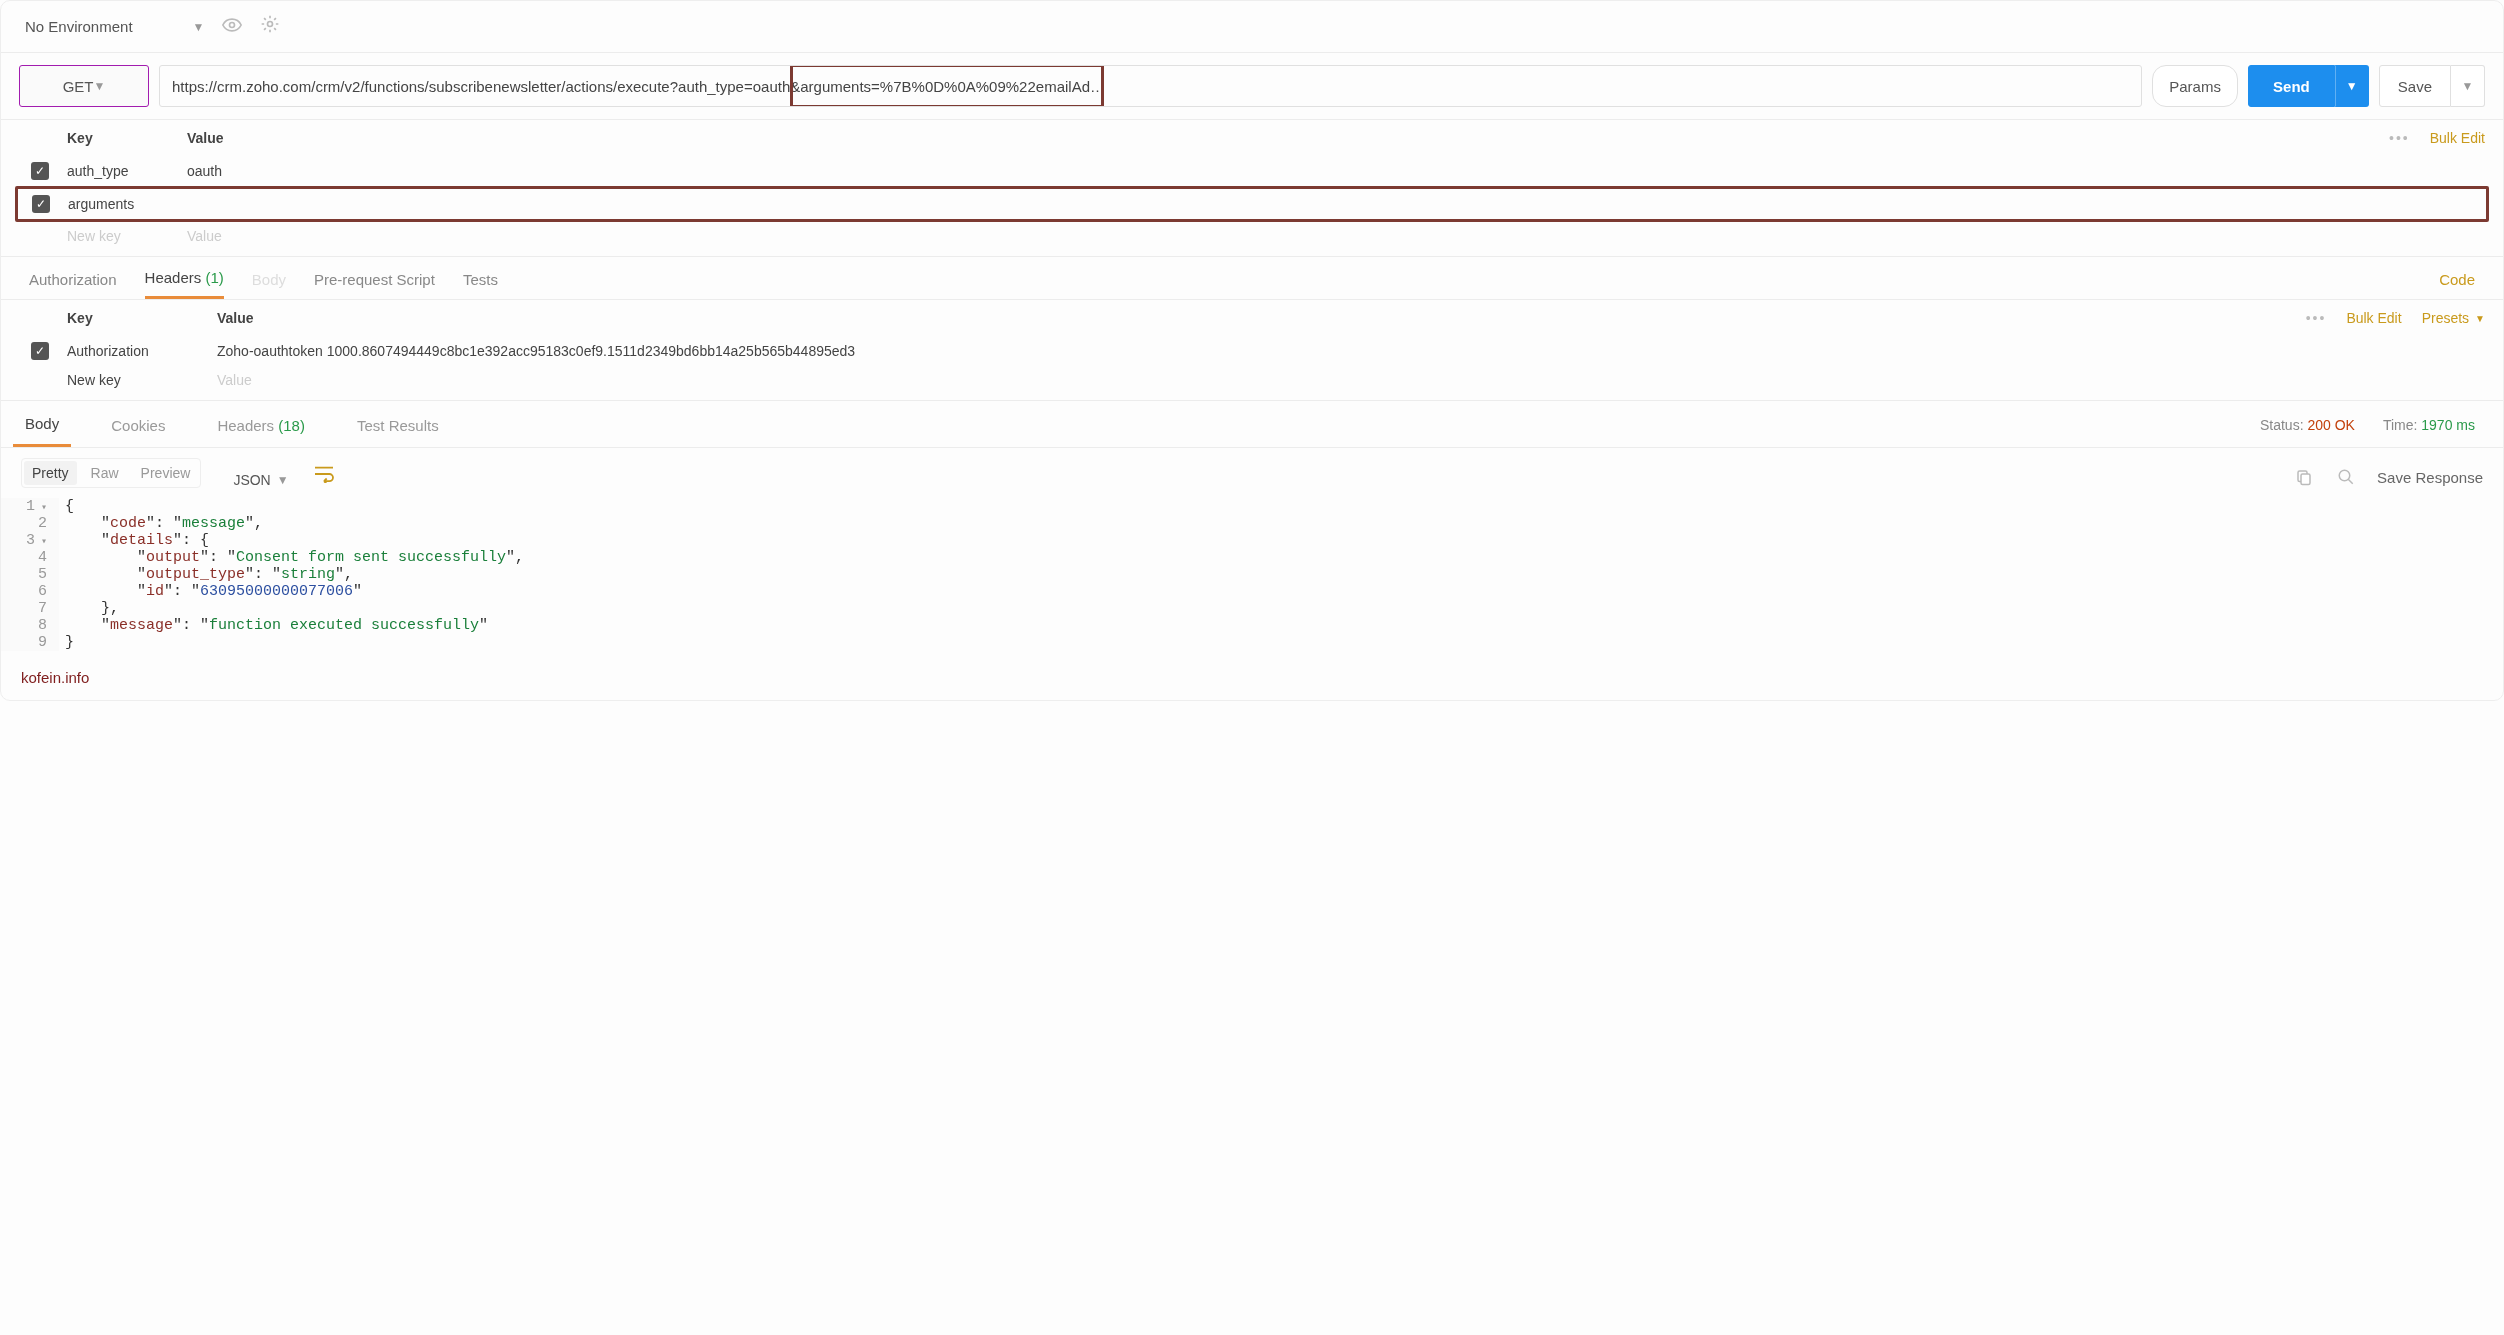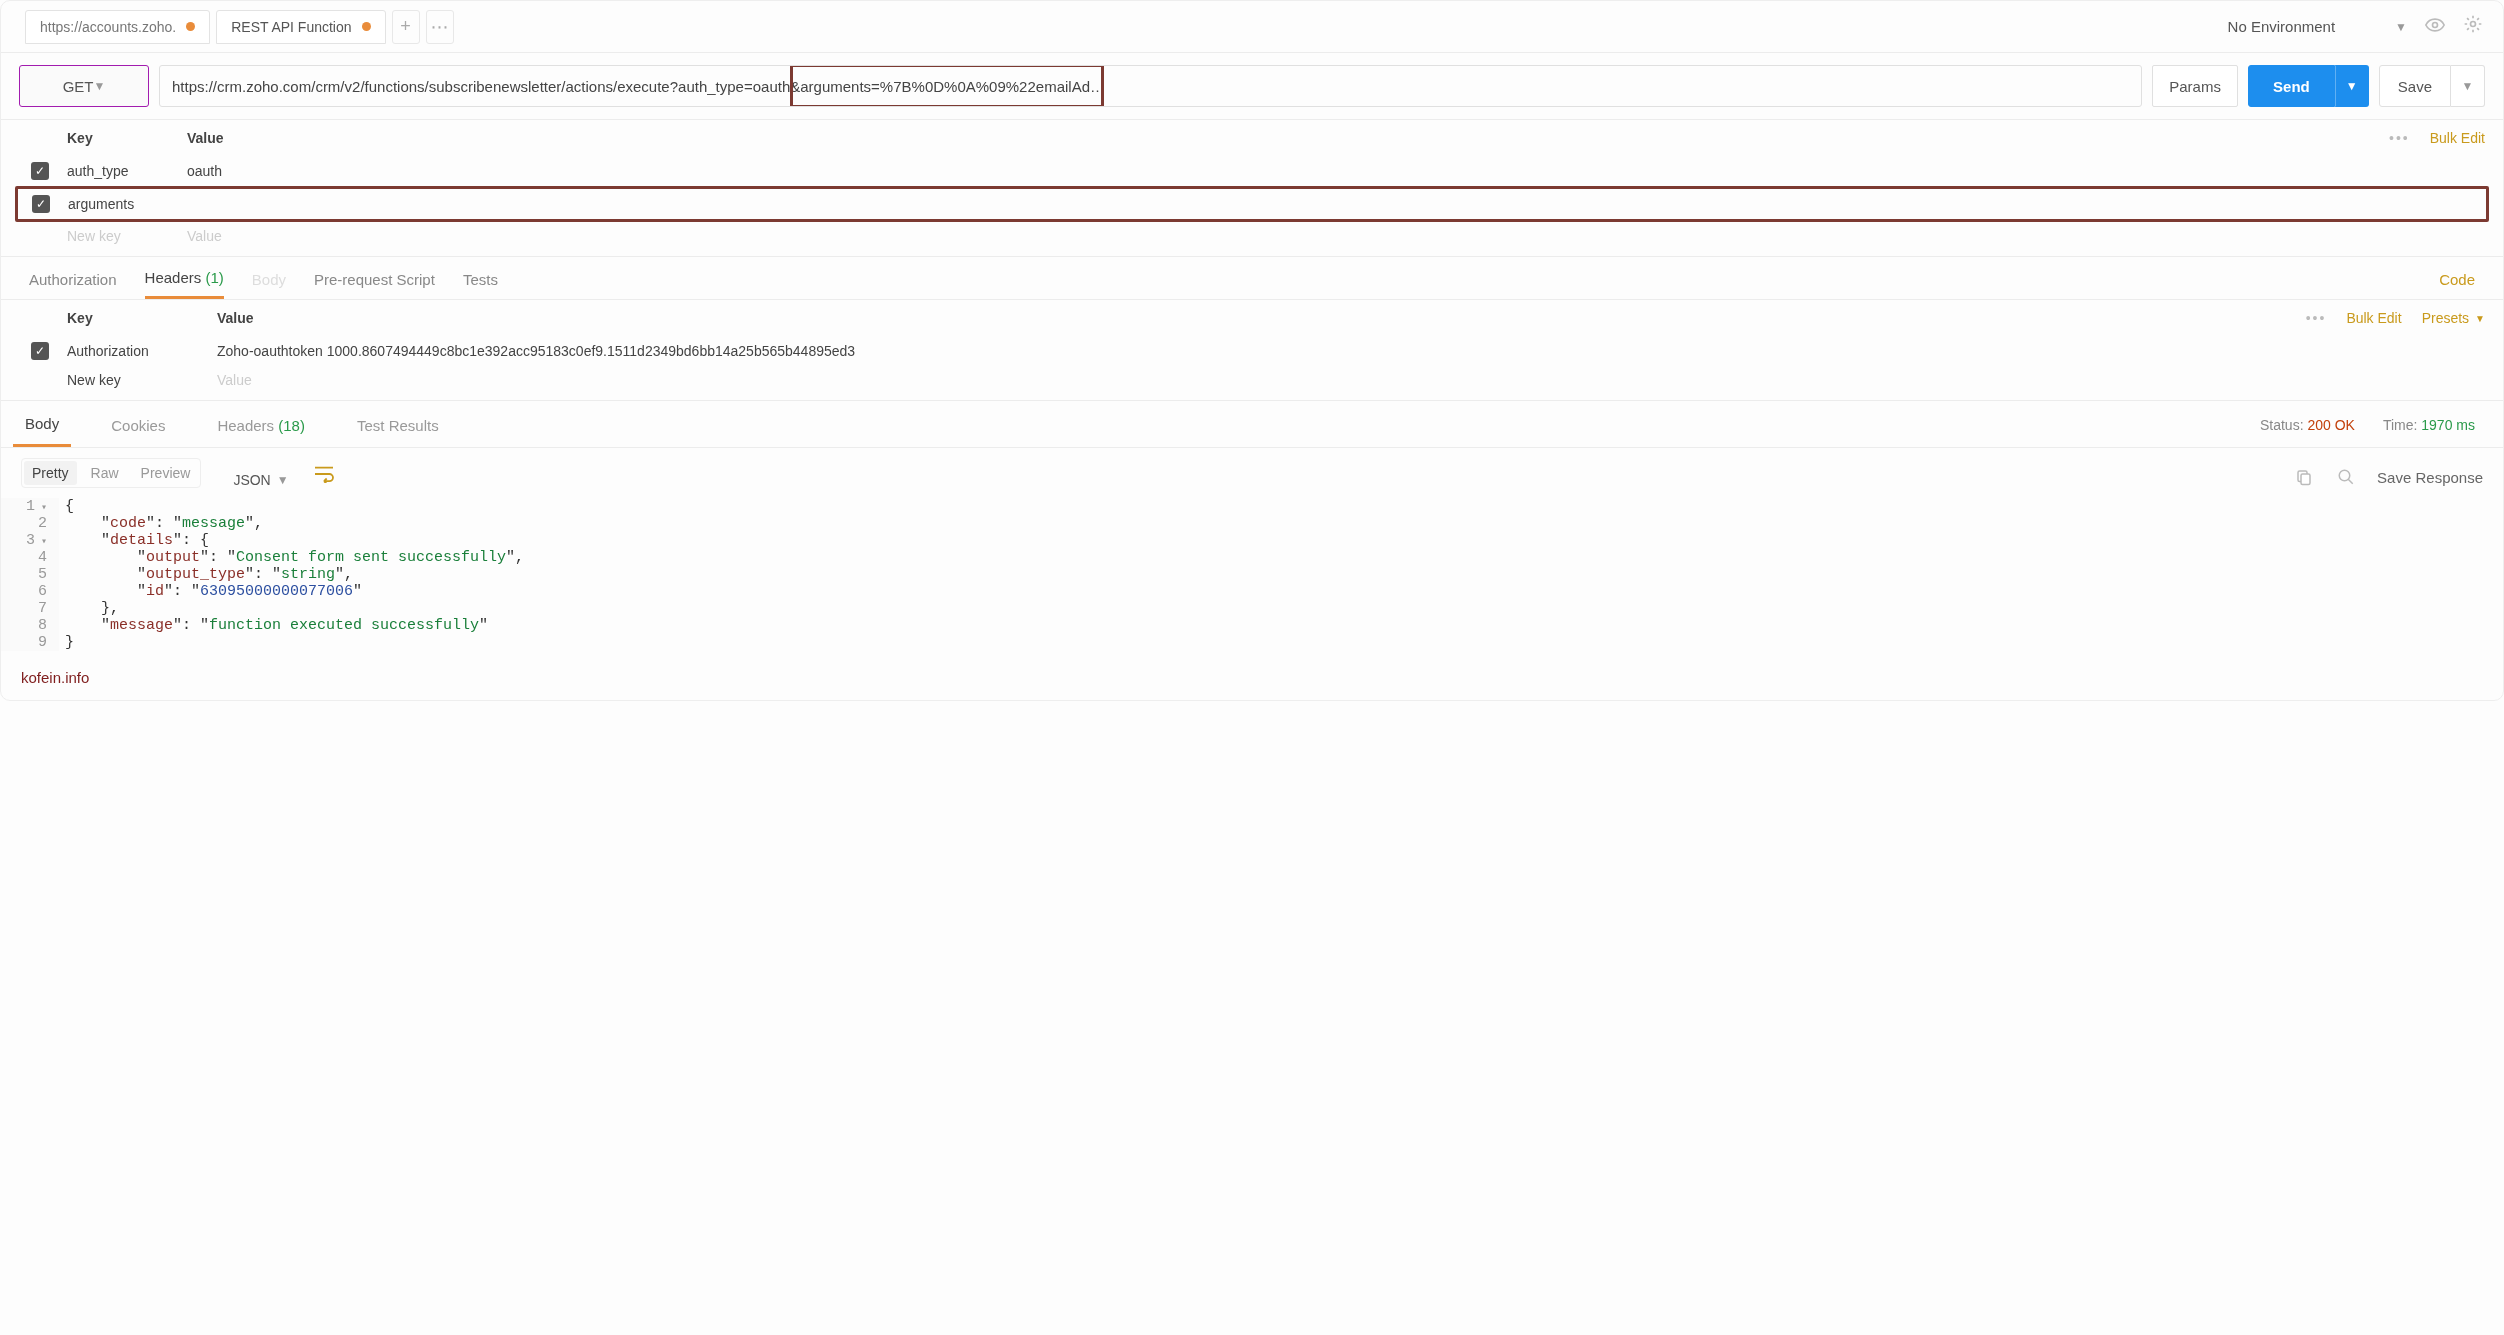--- a/index.html
+++ b/index.html
@@ -69,21 +69,21 @@
     color: #444; font-size: 15px; position: relative;
     overflow: hidden; white-space: nowrap;
   }
   .url-highlight {
     position: absolute; top: -2px; bottom: -2px;
     border: 3px solid #7c3a32;
     pointer-events: none;
   }
   .btn {
     height: 42px; padding: 0 18px;
-    border: 1px solid #e0e0e0; border-radius: 2px;
+    border: 1px solid #e0e0e0; border-radius: 14px;
     display: flex; align-items: center; justify-content: center;
     color: #555; font-size: 15px; cursor: pointer; background: #fff;
   }
   .btn.params { width: 86px; }
   .btn.send {
     background: #1d8eee; color: #fff; font-weight: 600;
     border: 1px solid #1d8eee; padding: 0 24px;
   }
   .btn.send-caret {
     background: #1d8eee; color: #fff; border: 1px solid #1d8eee;
@@ -191,32 +191,20 @@
     padding: 8px 20px 14px 20px;
     color: #7f1d1d; font-size: 15px;
   }
 </style>
 </head>
 <body>
 
 <div class="app">
 
   <div class="topbar">
-    <div class="tabs">
-      <div class="tab">
-        <span>https://accounts.zoho.</span>
-        <span class="dot"></span>
-      </div>
-      <div class="tab active">
-        <span>REST API Function</span>
-        <span class="dot"></span>
-      </div>
-      <div class="tab-plus">+</div>
-      <div class="tab-dots">⋯</div>
-    </div>
     <div class="env-area">
       <div class="env-select">
         <span>No Environment</span>
         <span class="chev">▼</span>
       </div>
       <span class="icon-eye">
         <svg width="20" height="14" viewBox="0 0 24 16">
             <path fill="none" stroke="#bbb" stroke-width="2" d="M1 8c3-6 9-7 11-7s8 1 11 7c-3 6-9 7-11 7S4 14 1 8z"></path>
             <circle cx="12" cy="8" r="3" fill="none" stroke="#bbb" stroke-width="2"></circle>
           </svg>

